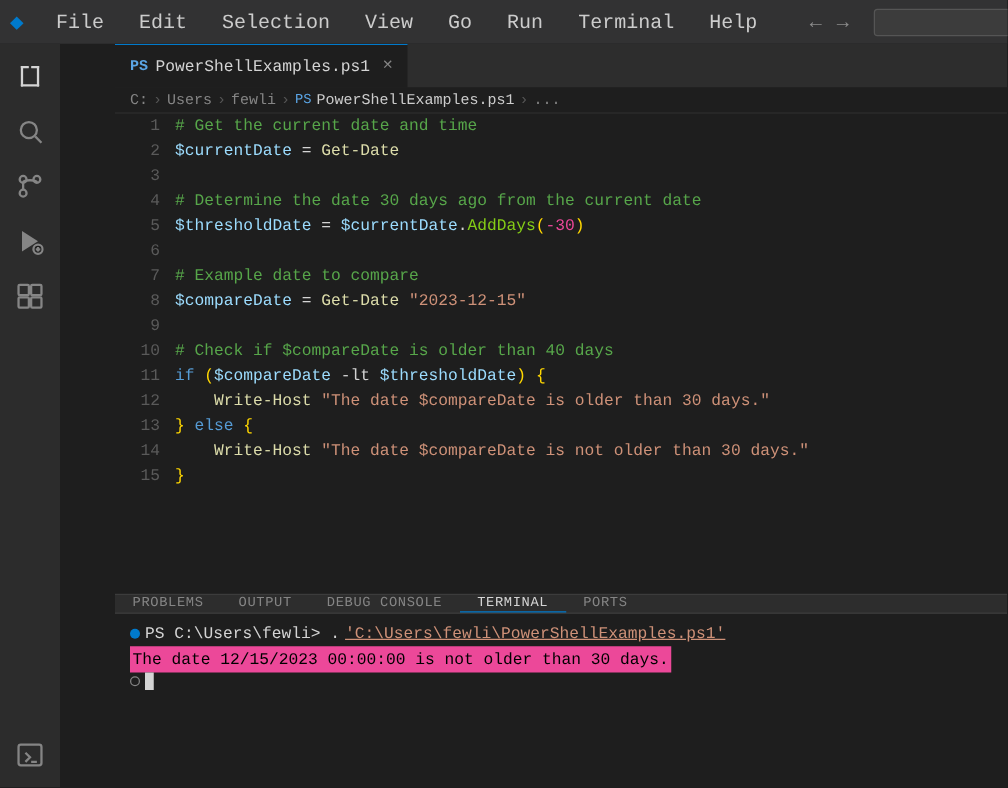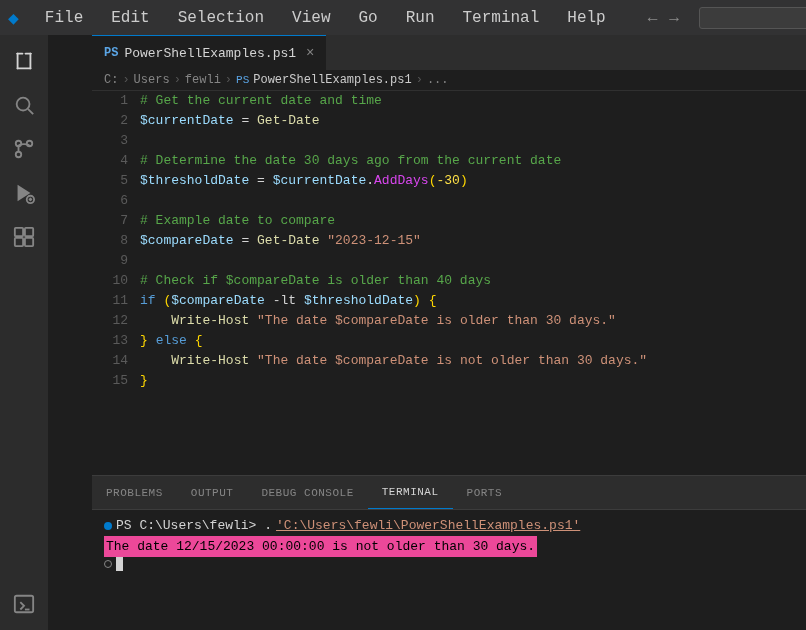--- a/index.html
+++ b/index.html
@@ -182,40 +182,40 @@
       align-items: flex-start;
       white-space: pre;
       font-size: 13px;
     }
 
     
     .c-comment { color: #57a64a; }
     .c-variable { color: #9cdcfe; }
     .c-cmdlet { color: #dcdcaa; }
     .c-string { color: #ce9178; }
-    .c-number { color: #fde047; }
-    .c-method { color: #d946ef; }
+    .c-number { color: #ec4899; }
+    .c-method { color: #84cc16; }
     .c-paren { color: #ffd700; }
     .c-keyword { color: #569cd6; }
     .c-brace { color: #ffd700; }
     .c-plain { color: #d4d4d4; }
 
     
     .terminal-panel {
       height: 155px;
       background: #1e1e1e;
       border-top: 1px solid #3c3c3c;
       display: flex;
       flex-direction: column;
       flex-shrink: 0;
     }
     .terminal-tabs {
       display: flex;
       background: #2d2d2d;
-      height: 34px;
+      height: 15px;
       align-items: stretch;
       border-bottom: 1px solid #3c3c3c;
     }
     .terminal-tab {
       padding: 0 14px;
       display: flex;
       align-items: center;
       font-size: 11px;
       color: #858585;
       cursor: pointer;

